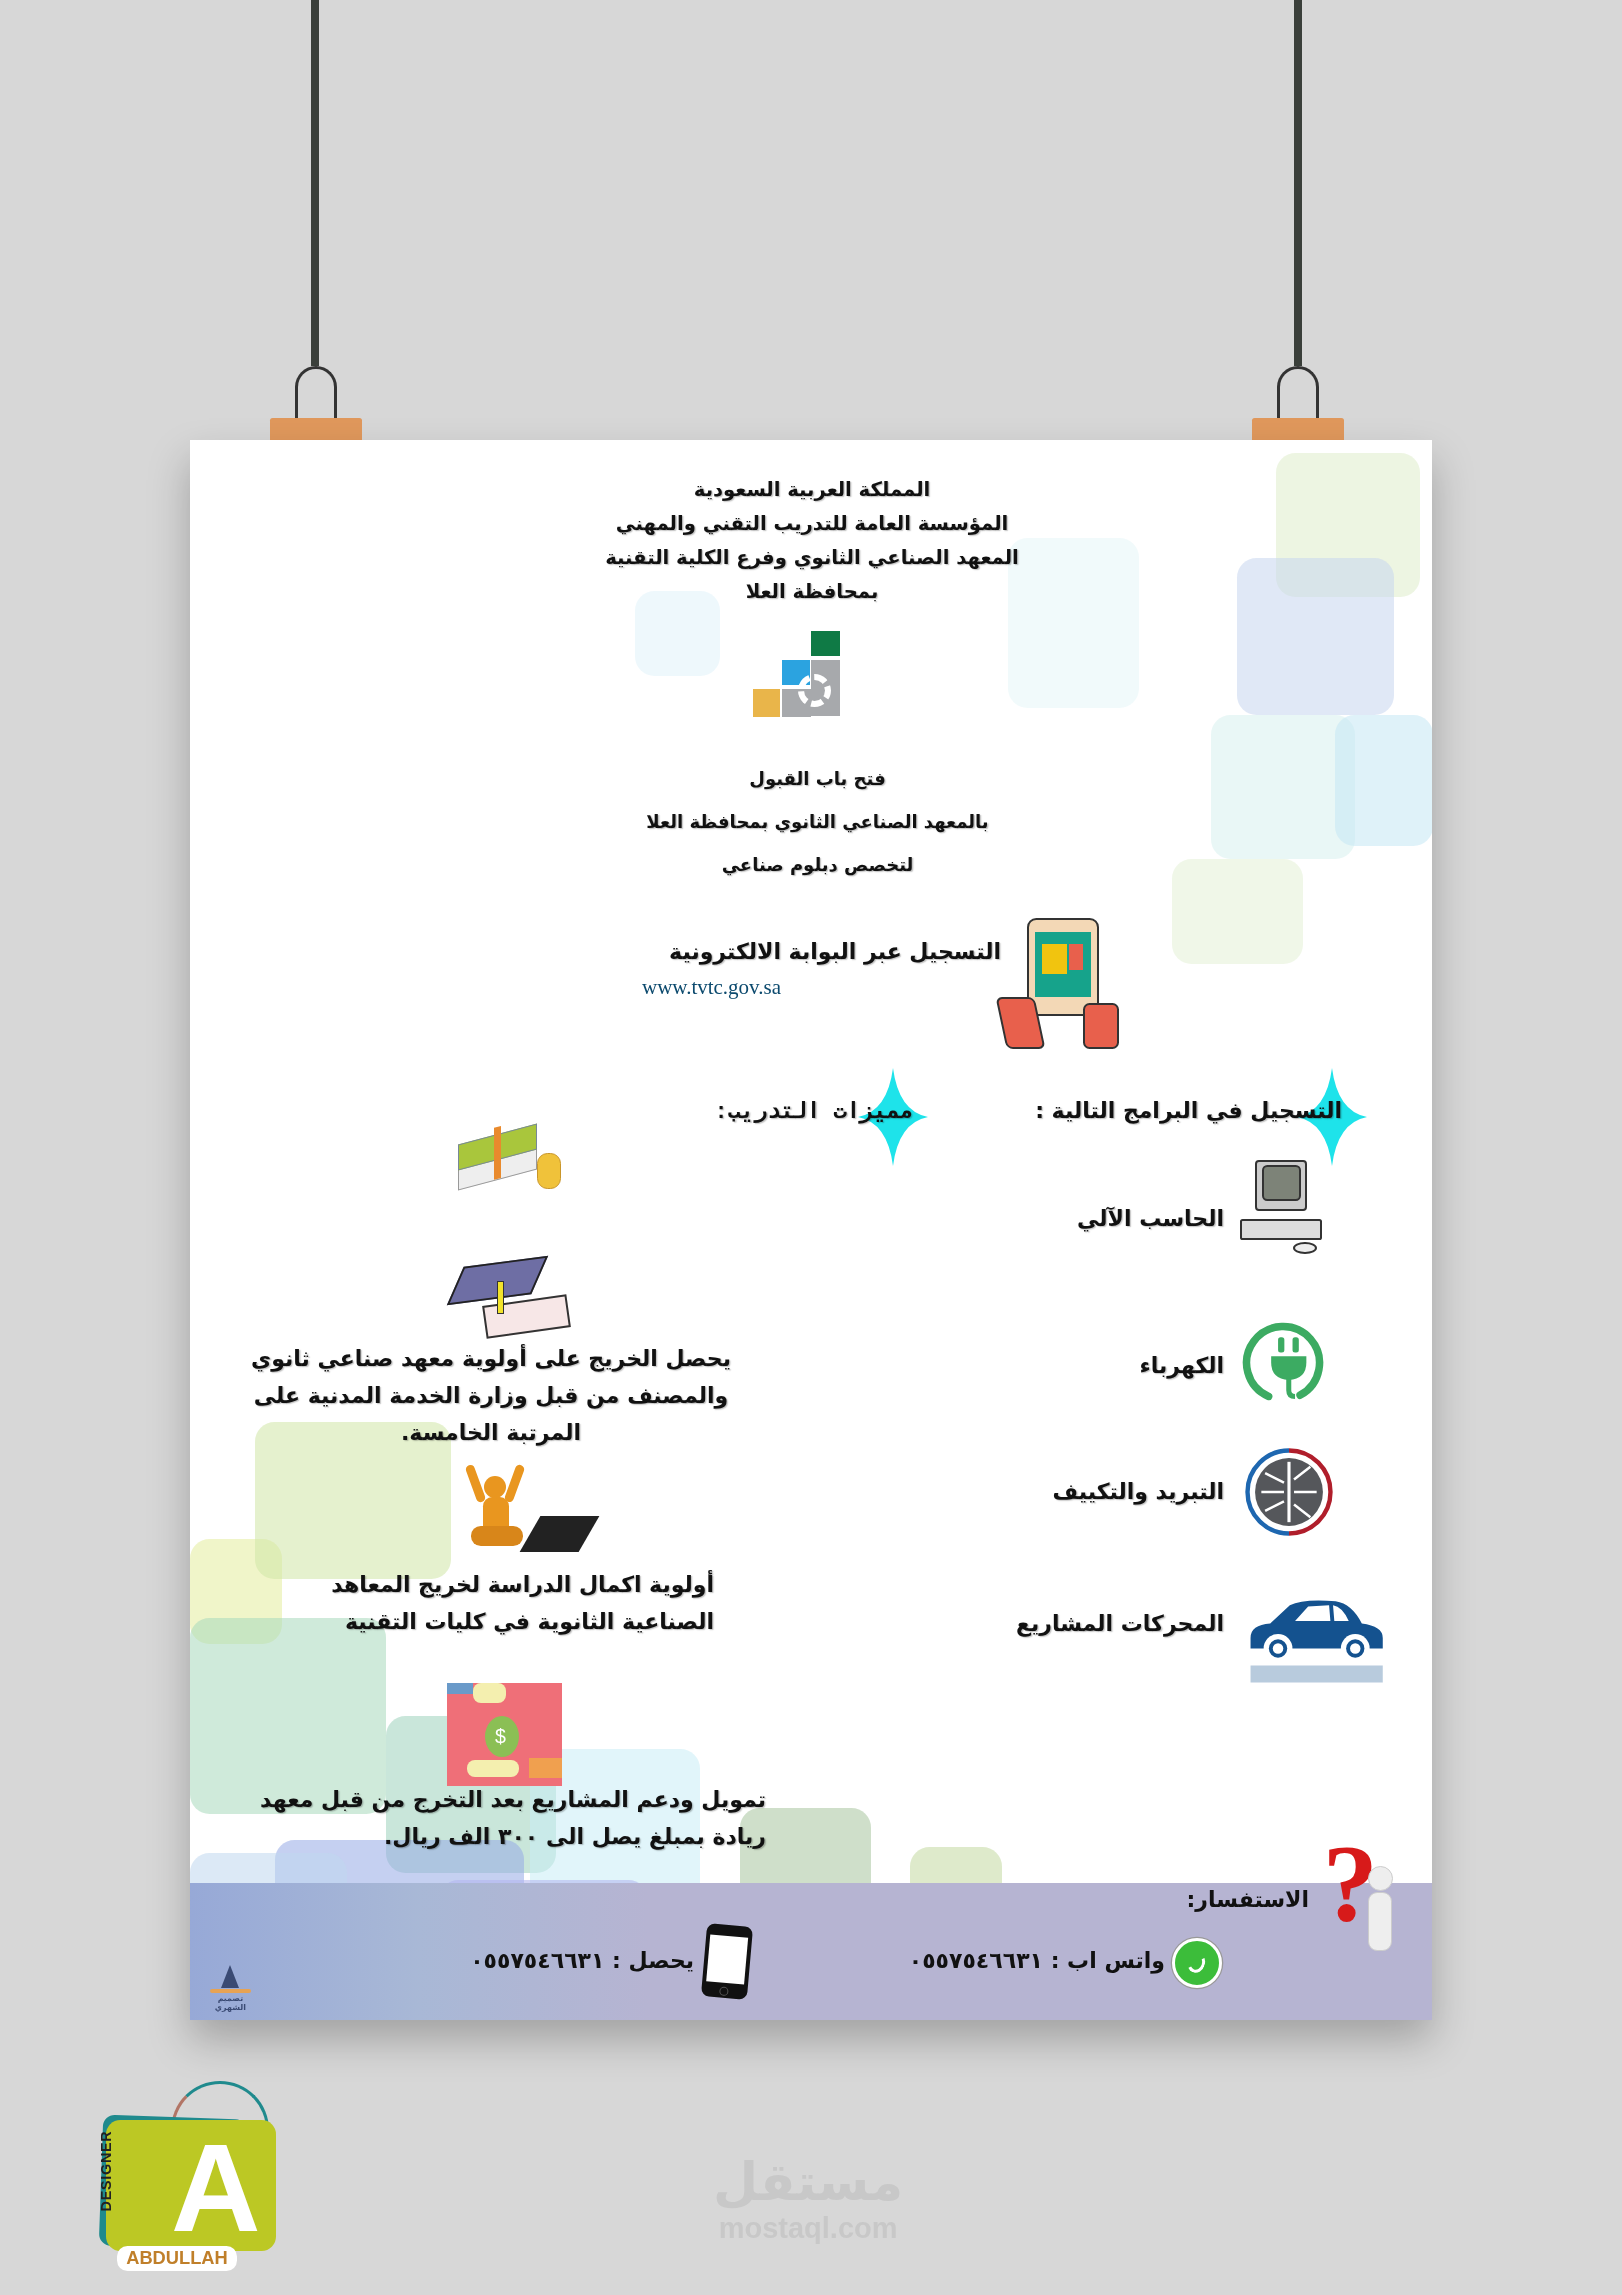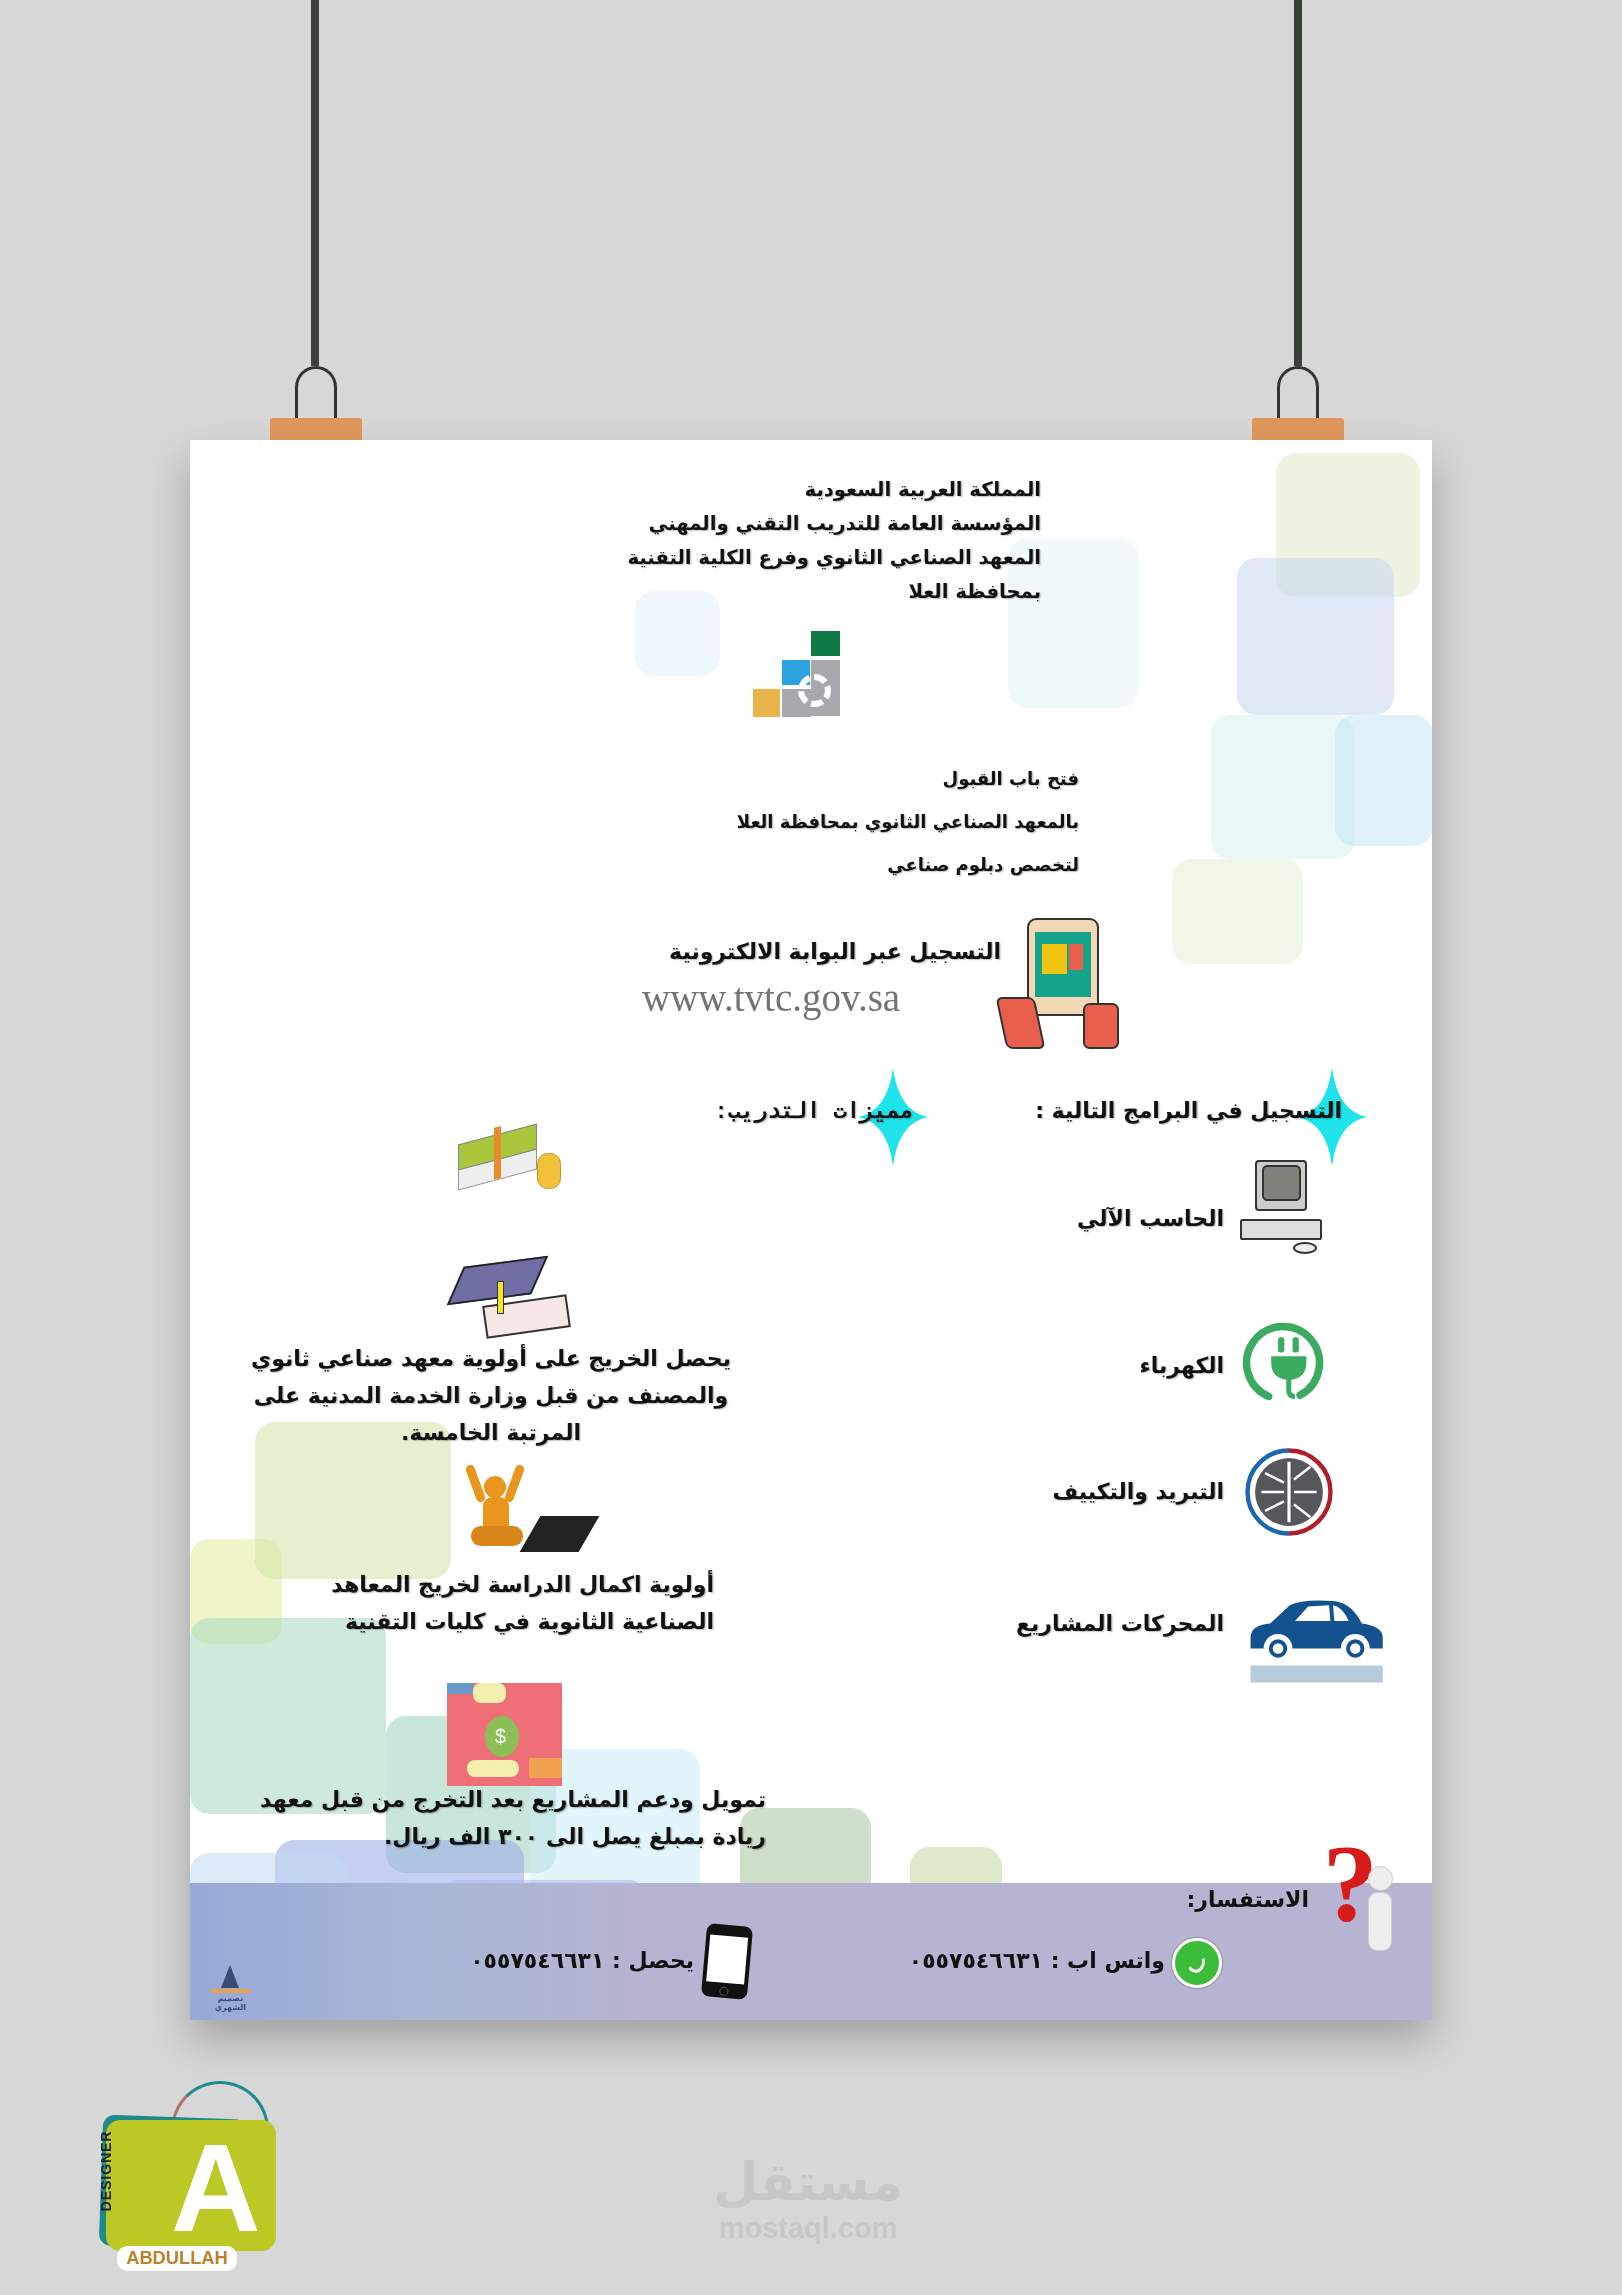--- a/index.html
+++ b/index.html
@@ -10,28 +10,28 @@
   .clip { position: absolute; width: 92px; height: 79px; }
   .clip .handle { position:absolute; left:25px; top:0; width:42px; height:65px; border:3.3px solid #333; border-bottom:none; border-radius: 21px 21px 3.9px 3.9px; }
   .clip .body { position:absolute; left:0; top:52px; width:92px; height:52px; background:#e0985c; border-radius:2.6px; box-shadow: inset 0 -6.5px 0 #c97e43; }
 
   .poster { position: absolute; left: 190px; top: 440px; width: 1242px; height: 1580px; background: #fff; overflow: hidden; box-shadow: 0 19.6px 39px rgba(0,0,0,0.25); }
 
   .sq { position: absolute; border-radius: 19.6px; opacity: 0.55; }
 
   .watermark { position: absolute; font-family: "DejaVu Serif", serif; color: rgba(180,180,180,0.18); font-size: 340px; transform: rotate(-55deg); white-space: nowrap; pointer-events: none; letter-spacing: 13px; }
 
-  .txt { position: absolute; direction: rtl; font-family: "DejaVu Sans", sans-serif; font-weight: bold; color: #111; text-align: right; text-shadow: 1.3px 1.3px 1.3px rgba(0,0,0,0.25); }
+  .txt { position: absolute; direction: rtl; font-family: "DejaVu Sans", sans-serif; font-weight: bold; color: #111; text-align: center; text-shadow: 1.3px 1.3px 1.3px rgba(0,0,0,0.25); }
   .header-line { font-size: 19.6px; line-height: 34px; }
   .headline { font-size: 18px; line-height: 43px; }
   .sec-title { font-size: 22px; }
   .item-label { font-size: 22px; }
   .benefit { font-size: 22px; line-height: 37px; }
 
-  .url { position:absolute; font-family: "Liberation Serif", serif; font-size: 39px; color: #737373; }
+  .url { position:absolute; font-family: "Liberation Serif", serif; font-size: 21px; color: #0c4a6e; }
 
   .star { position: absolute; width: 72px; height: 98px; }
 
   .footer-band { position: absolute; left: 0; bottom: 0; width: 100%; height: 137px; background: #b6b4d2; }
   .contact { position:absolute; direction: rtl; font-weight: bold; font-size: 22px; color:#111; }
 
   .mostaql { position:absolute; left:713px; top:2153px; text-align:center; color:#c8c8c8; }
   .mostaql .ar { font-size: 52px; font-weight: bold; line-height: 59px; }
   .mostaql .en { font-family:"Liberation Sans", sans-serif; font-size: 29px; font-weight:bold; }
 

